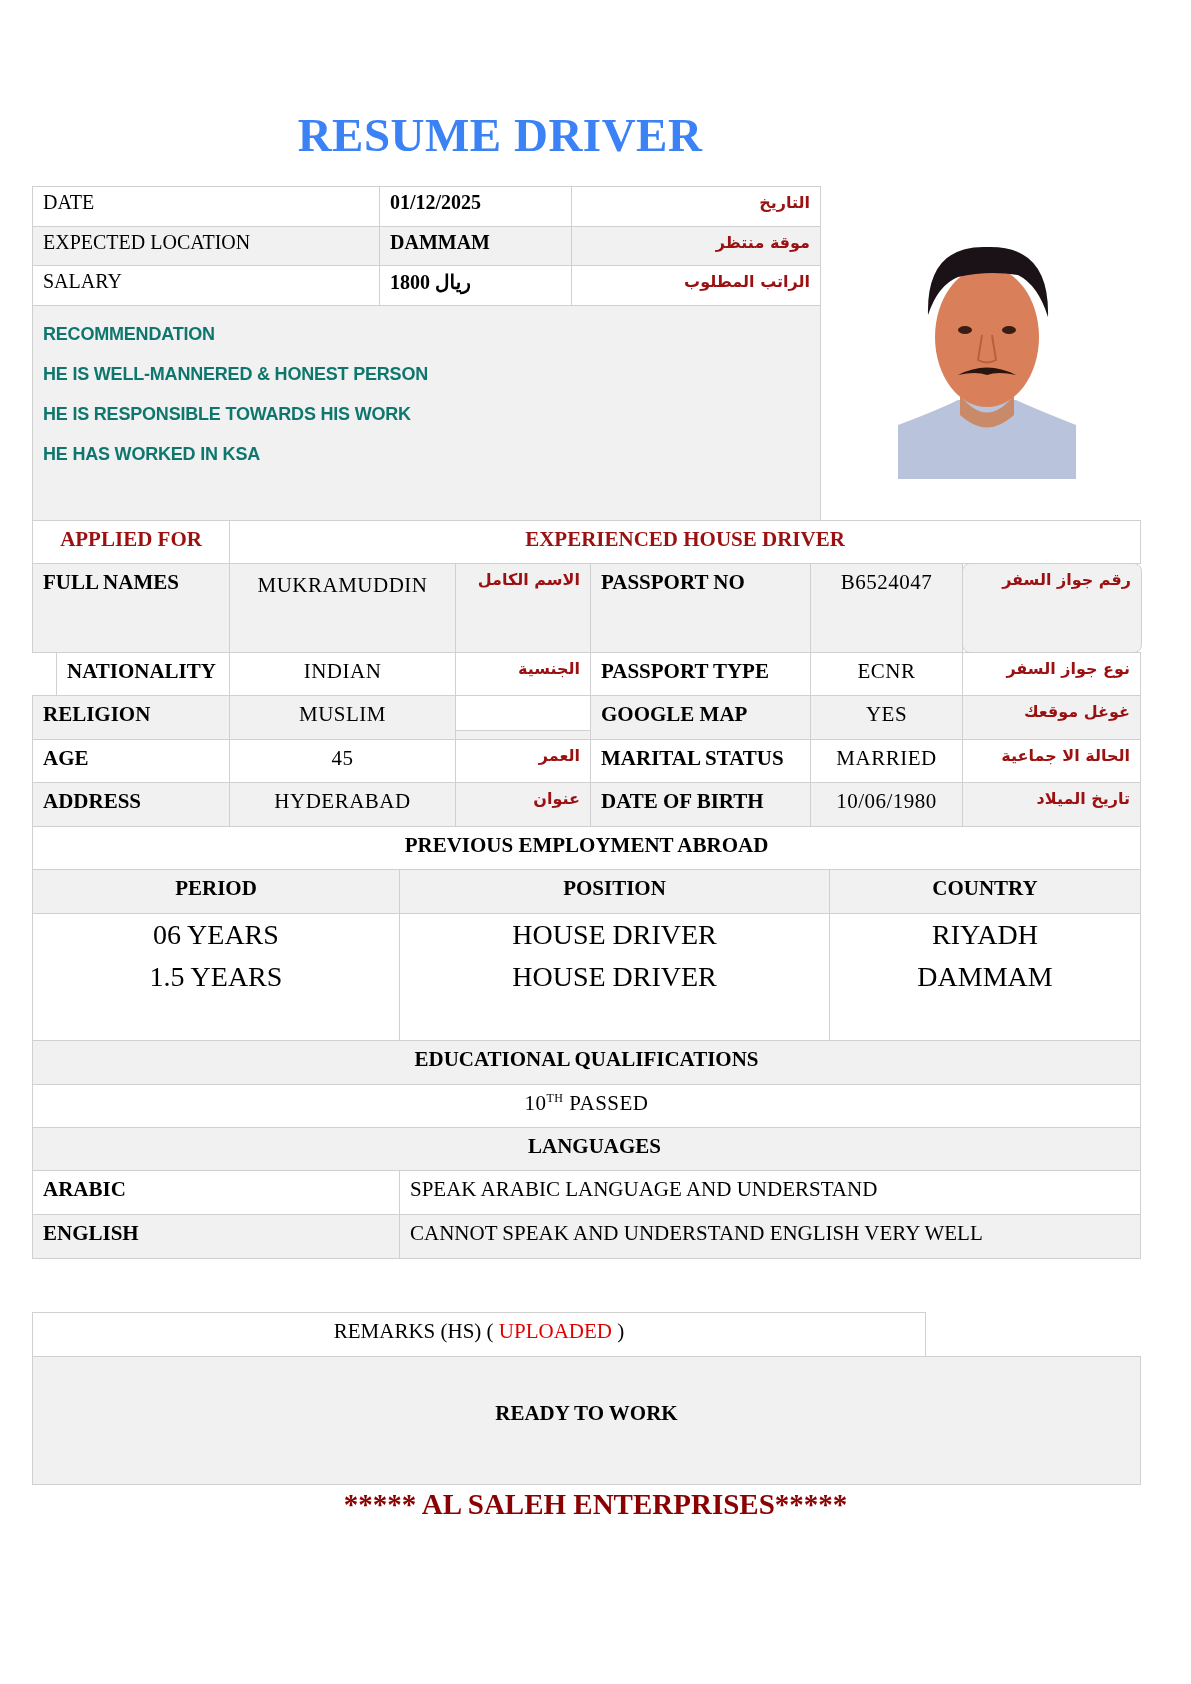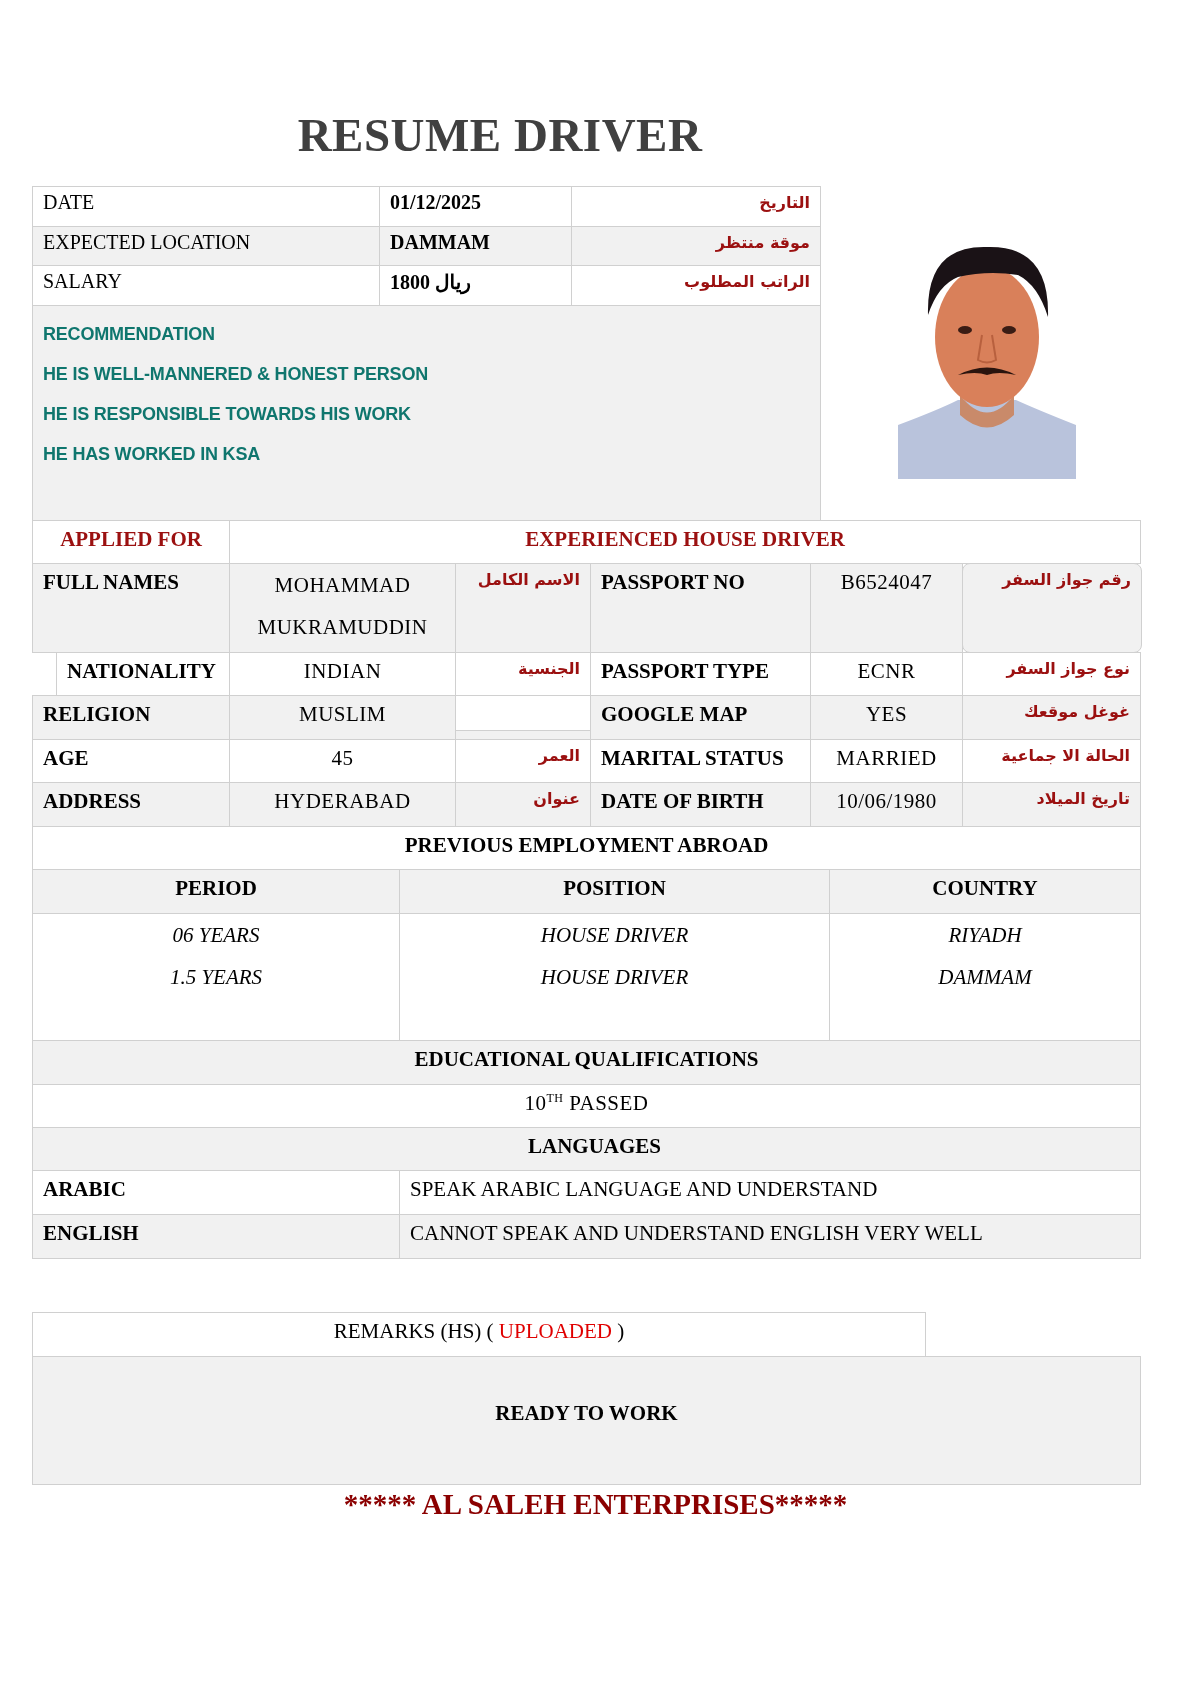--- a/index.html
+++ b/index.html
@@ -1,38 +1,38 @@
 <!DOCTYPE html>
 <html><head>
 <meta charset="utf-8">
 <style>
   html, body { margin:0; padding:0; background:#ffffff; }
   body { width:1191px; height:1684px; position:relative; overflow:hidden;
          font-family:"DejaVu Serif", serif; color:#000; }
   .abs { position:absolute; box-sizing:border-box; }
   .title { left:0; width:1000px; top:108px; text-align:center;
            font-family:"Liberation Serif", serif; font-weight:bold; font-size:47px;
-           color:#404040; letter-spacing:0.5px; }
+           color:#3b82f6; letter-spacing:0.5px; }
   .cell { position:absolute; box-sizing:border-box; border:1px solid #d0d0d0;
           overflow:hidden; }
   .g { background:#f1f1f1; }
   .w { background:#ffffff; }
   .lbl { font-family:"Liberation Serif", serif; font-size:20px; padding:4px 10px; }
   .val { font-family:"Liberation Serif", serif; font-weight:bold; font-size:20px; padding:4px 10px; }
   .ar  { font-family:"DejaVu Sans", sans-serif; font-weight:bold; font-size:16px; color:#9b1010;
          padding:6px 10px; text-align:right; direction:rtl; }
   .rec { font-family:"Liberation Sans", sans-serif; font-weight:bold; font-size:18px; color:#0f766e;
          padding:8px 10px; line-height:40px; letter-spacing:-0.2px; }
   .rec div { height:40px; }
   .k { font-family:"Liberation Serif", serif; font-weight:bold; font-size:21px; padding:6px 10px; }
   .v { font-family:"Liberation Serif", serif; font-size:21px; text-align:center; padding:6px 6px; letter-spacing:0.5px; }
   .v.multi { line-height:42px; padding-top:0; }
   .red { color:#9b1010; }
   .hdr { font-family:"Liberation Serif", serif; font-weight:bold; font-size:21px; text-align:center; padding:6px 0; }
-  .emp { font-family:"Liberation Serif", serif; font-size:21px; text-align:center; line-height:42px; padding-top:0;font-style:italic; }
+  .emp { font-family:"Liberation Serif", serif; font-size:28px; text-align:center; line-height:42px; padding-top:0; }
   .photo { left:898px; top:225px; width:178px; height:254px; }
   .footer { left:0; width:1191px; top:1488px; text-align:center; font-family:"Liberation Serif", serif;
             font-weight:bold; font-size:29px; color:#8b0000; }
   .uploaded { color:#e00000; }
   sup { font-size:12px; }
 </style>
 </head>
 <body>
 
 <div class="abs title">RESUME  DRIVER</div>
@@ -72,21 +72,20 @@
   </svg>
 </div>
 
 <div class="cell w hdr red" style="left:32px;top:520px;width:198px;height:44px;">APPLIED FOR</div>
 <div class="cell w hdr red" style="left:229px;top:520px;width:912px;height:44px;">EXPERIENCED HOUSE DRIVER</div>
 
 <div>
 
   <div class="cell g k" style="left:32px;top:563px;width:198px;height:90px;">FULL NAMES</div>
   <div class="cell g v multi" style="left:229px;top:563px;width:227px;height:90px;">
-    <div>MOHAMMAD</div>
     <div>MUKRAMUDDIN</div>
   </div>
   <div class="cell g ar" style="left:455px;top:563px;width:136px;height:90px;">الاسم الكامل</div>
   <div class="cell g k" style="left:590px;top:563px;width:221px;height:90px;">PASSPORT NO</div>
   <div class="cell g v" style="left:810px;top:563px;width:153px;height:90px;">B6524047</div>
   <div class="cell g ar" style="left:962px;top:563px;width:180px;height:90px;border-radius:8px;">رقم جواز السفر</div>
 
   <div class="cell w k" style="left:32px;top:652px;width:198px;height:44px;margin-left:24px;">NATIONALITY</div>
   <div class="cell w v" style="left:229px;top:652px;width:227px;height:44px;">INDIAN</div>
   <div class="cell w ar" style="left:455px;top:652px;width:136px;height:44px;">الجنسية</div>

